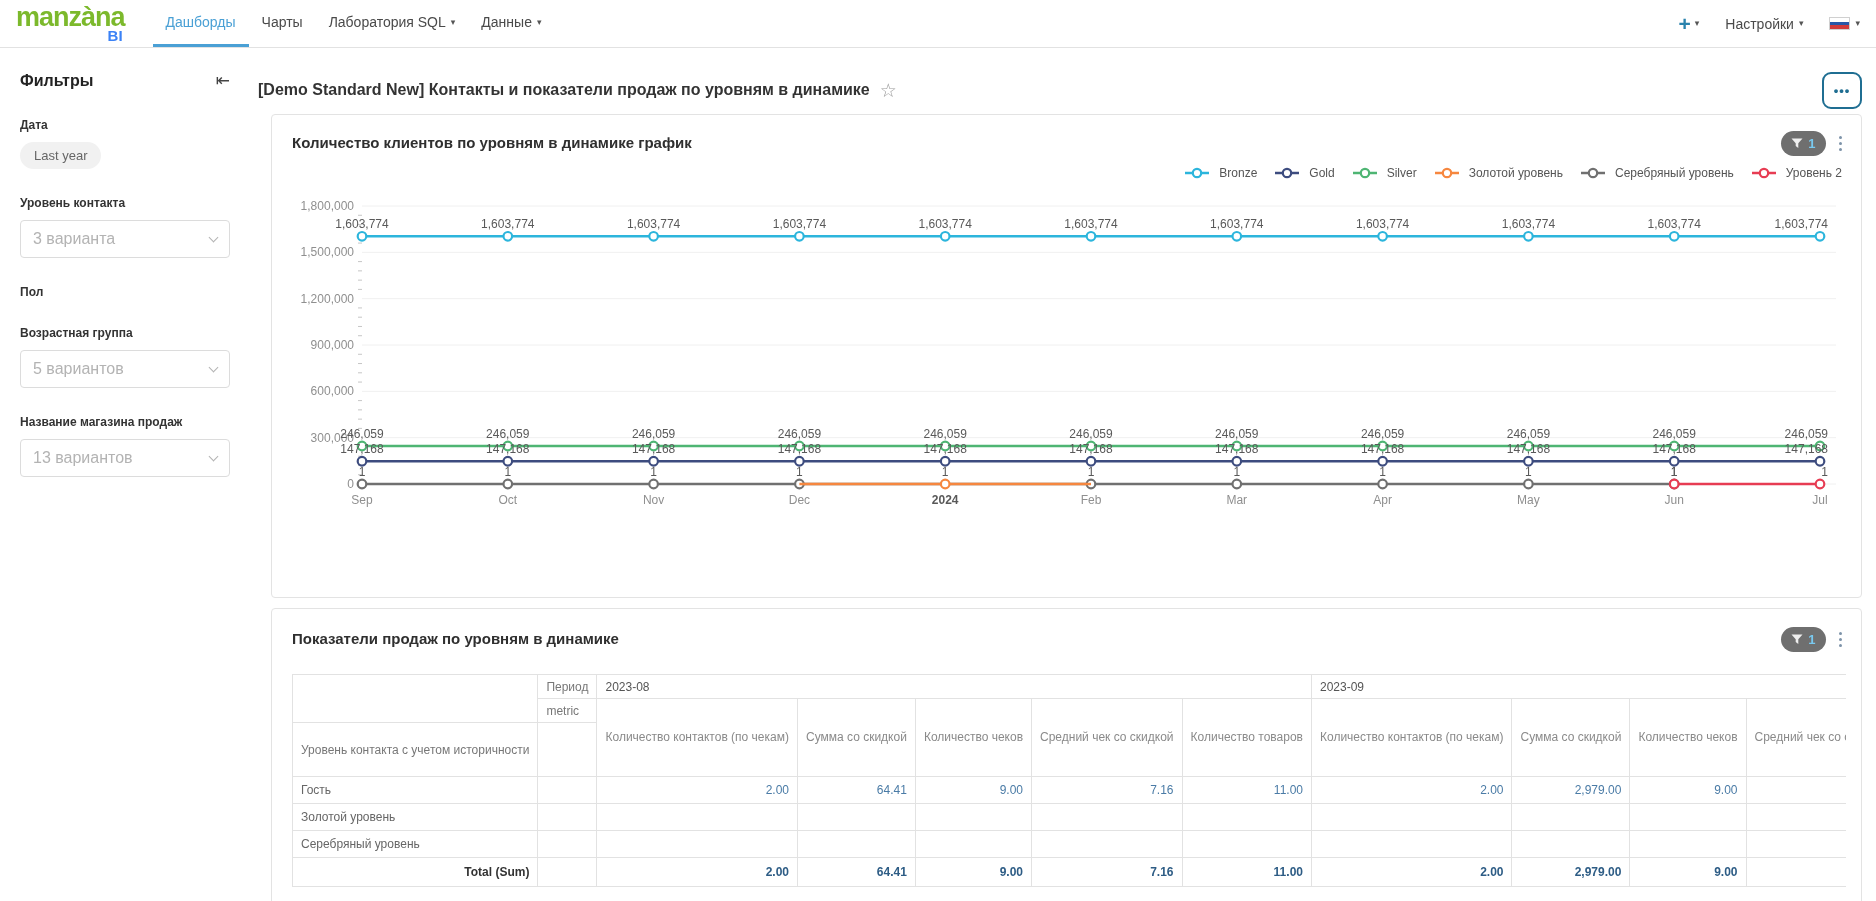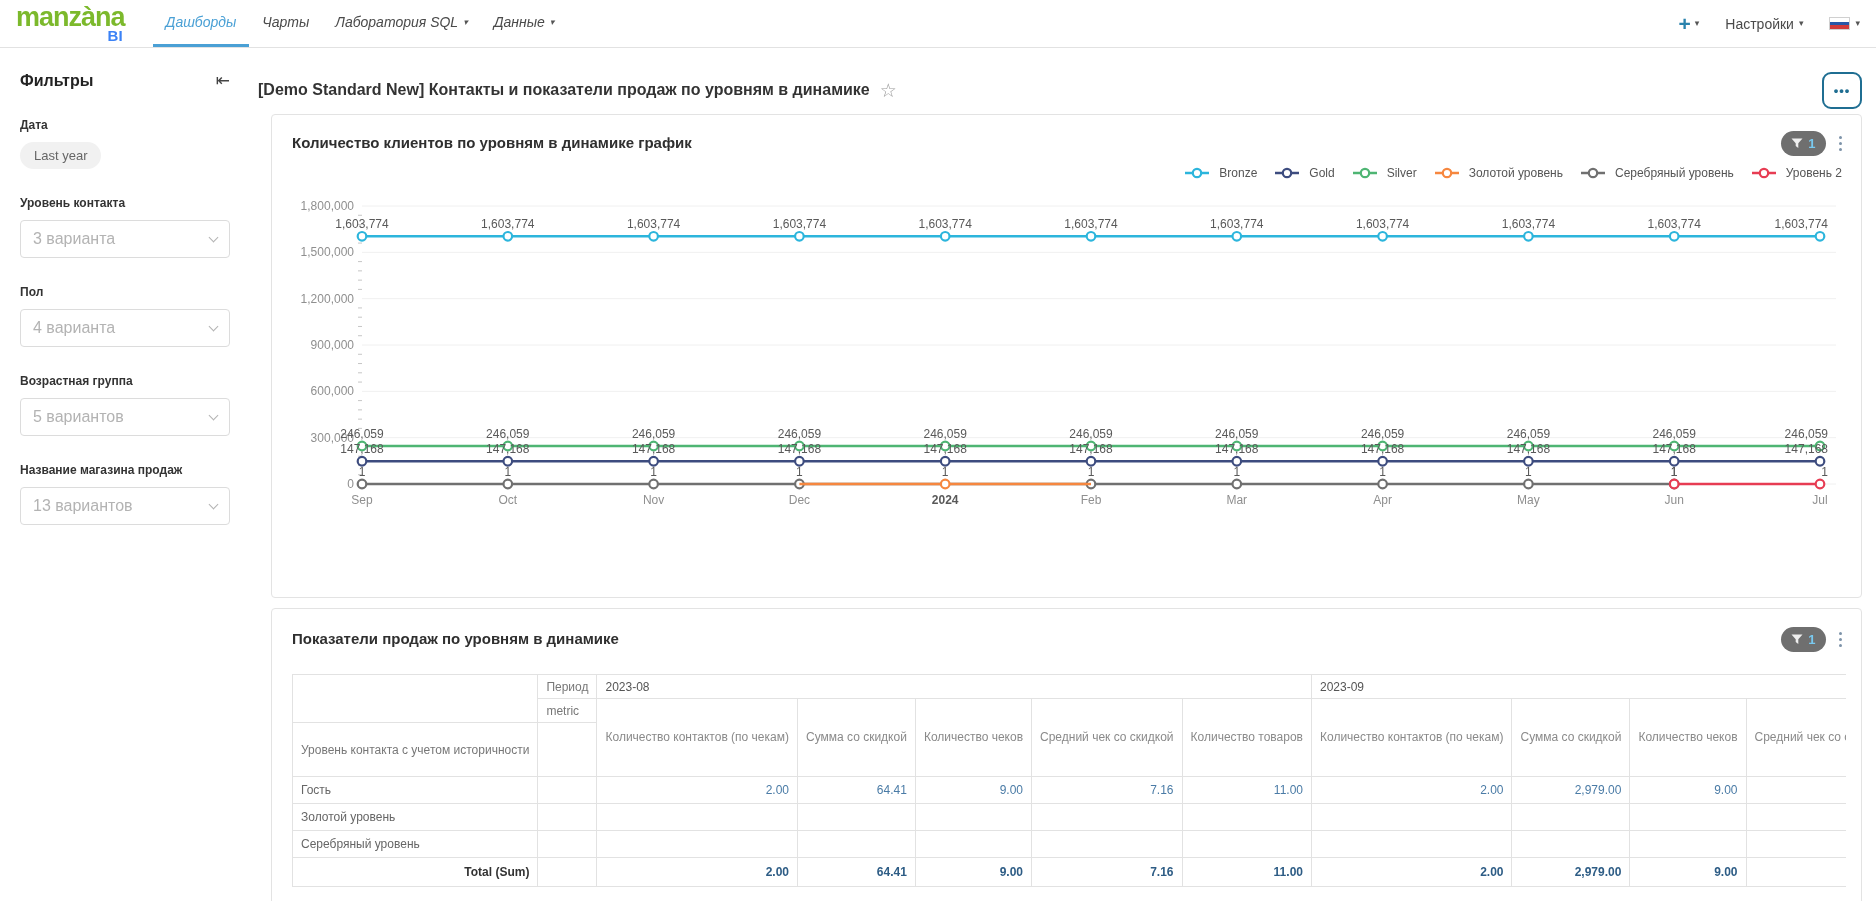--- a/index.html
+++ b/index.html
@@ -7,21 +7,21 @@
     font-family:"Liberation Sans", sans-serif; color:#333; }
 
   
   .topnav { position:absolute; top:0; left:0; right:0; height:48px; background:#fff;
     border-bottom:1px solid #e2e2e2; display:flex; align-items:stretch; padding:0 16px; z-index:5;}
   .logo { display:flex; flex-direction:column; justify-content:center; margin-right:28px; }
   .logo .l1 { font-size:27px; font-weight:bold; color:#7cb92c; letter-spacing:-1px; line-height:24px;}
   .logo .l2 { font-size:15px; font-weight:bold; color:#3b82f6; text-align:right; line-height:14px; padding-right:2px;}
   .tabs { display:flex; align-items:stretch; }
   .tab { display:flex; align-items:center; padding:0 13px; font-size:14px; color:#4a4a4a;
-    cursor:pointer; border-bottom:3px solid transparent; gap:5px;font-style:italic;}
+    cursor:pointer; border-bottom:3px solid transparent; gap:5px;}
   .tab.active { color:#4aa0d5; border-bottom-color:#4aa0d5; }
   .caret { font-size:9px; color:#555; line-height:1; }
   .navright { margin-left:auto; display:flex; align-items:center; gap:26px; }
   .addbtn { display:flex; align-items:center; gap:4px; cursor:pointer; }
   .addbtn .plus { color:#2a83ad; font-size:21px; font-weight:bold; line-height:1;}
   .settings { display:flex; align-items:center; gap:5px; font-size:14px; color:#4a4a4a; cursor:pointer;}
   .langsel { display:flex; align-items:center; gap:5px; cursor:pointer;}
   .flag { width:21px; height:13px; border:1px solid #d0d0d0; display:flex; flex-direction:column;}
   .flag div { flex:1; }
   .flag .w { background:#fff; } .flag .b { background:#2757a8; } .flag .r { background:#d03a3a; }
@@ -140,24 +140,21 @@
 </div>
 
 <div class="sidebar">
   <div class="sb-head">
     <div class="sb-title">Фильтры</div>
     <div class="collapse">⇤</div>
   </div>
   <div id="filters-mount"><div class="f-label">Дата</div><span class="chip">Last year</span><div class="f-label">Уровень контакта</div><div class="select">
         <span class="ph">3 варианта</span>
         <span class="chev"></span>
-      </div><div class="f-label">Пол</div><div class="select">
-        <span class="ph">4 варианта</span>
-        <span class="chev"></span>
-      </div><div class="f-label">Возрастная группа</div><div class="select">
+      </div><div class="f-label">Пол</div><div class="f-label">Возрастная группа</div><div class="select">
         <span class="ph">5 вариантов</span>
         <span class="chev"></span>
       </div><div class="f-label">Название магазина продаж</div><div class="select">
         <span class="ph">13 вариантов</span>
         <span class="chev"></span>
       </div></div>
 </div>
 
 <div class="main">
   <div class="titlerow">

